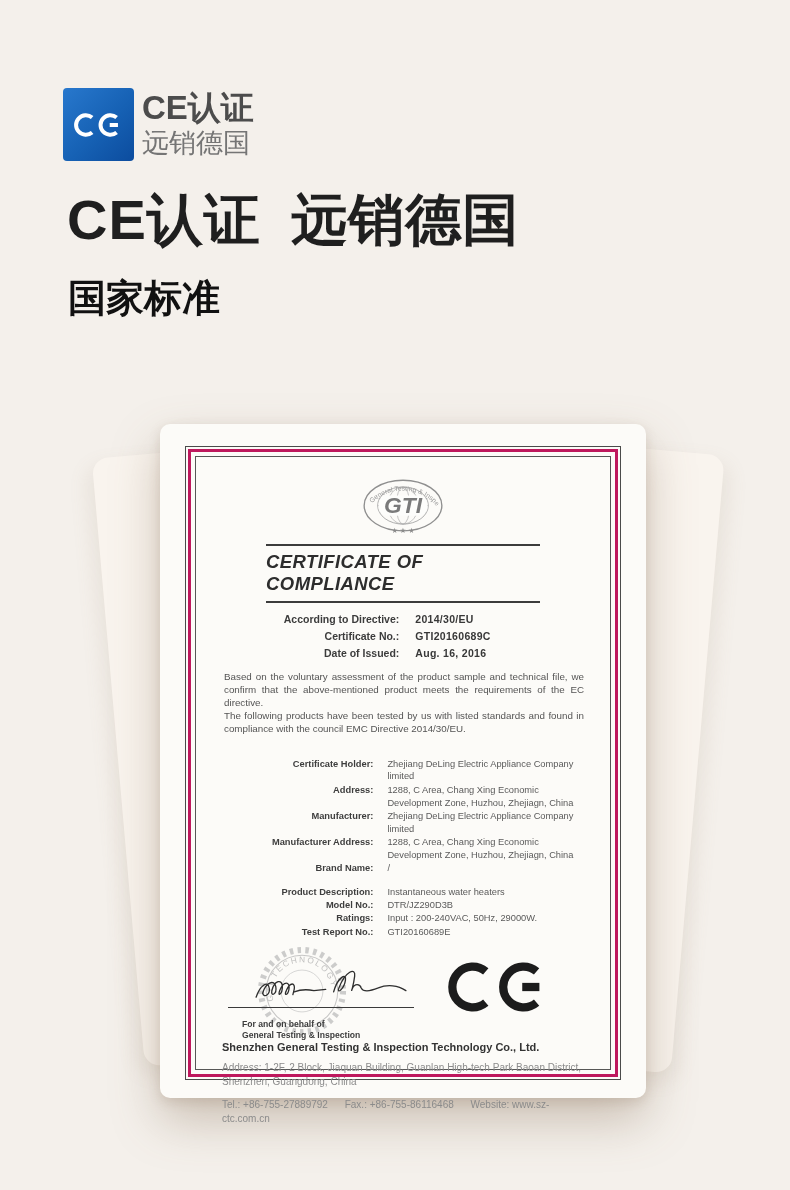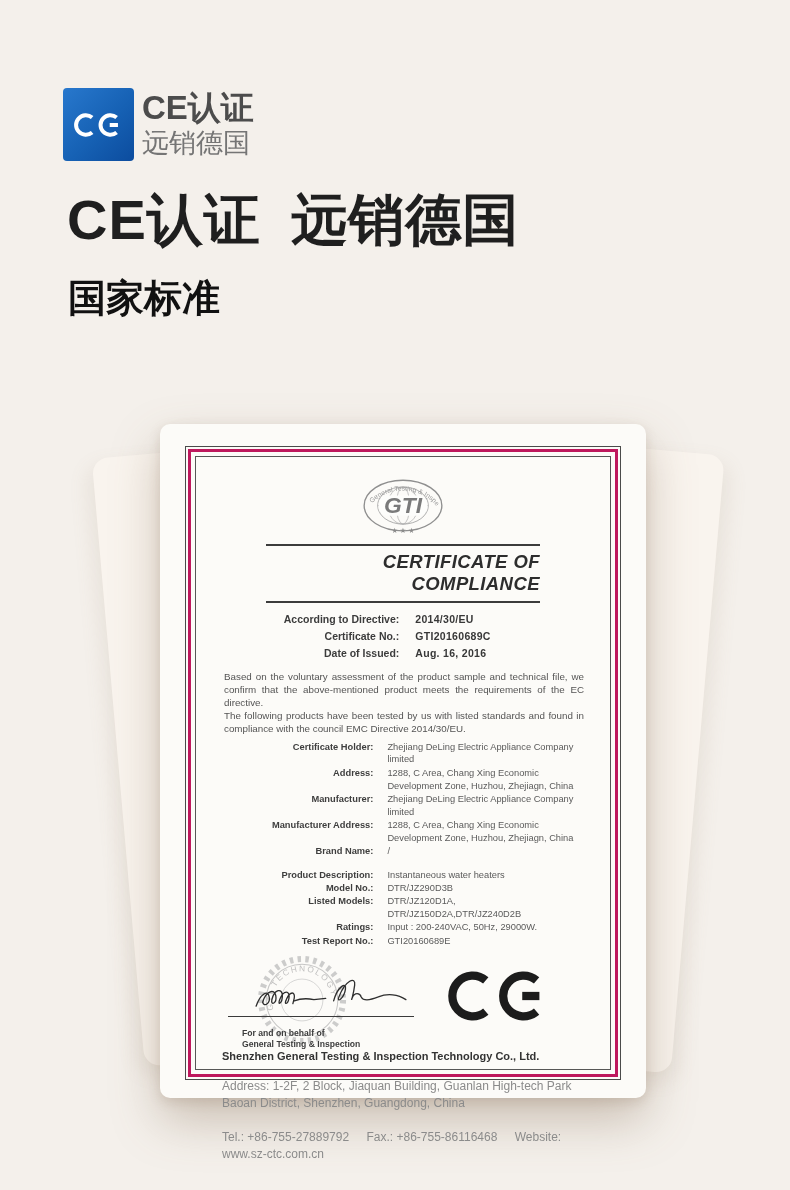--- a/index.html
+++ b/index.html
@@ -32,51 +32,51 @@
     border-radius:10px;box-shadow:0 22px 48px rgba(125,100,75,.35),0 4px 12px rgba(125,100,75,.18);}
   .frame1{position:absolute;left:25px;right:25px;top:22px;bottom:18px;border:1px solid #4a4a4a;}
   .frame2{position:absolute;inset:2px;border:3px solid #be185d;}
   .frame3{position:absolute;inset:4px;border:1px solid #565656;}
   .content{position:absolute;inset:0;padding:4px 22px 0 22px;display:flex;flex-direction:column;
     color:#4a4a4a;}
   
   .gti-wrap{display:flex;justify-content:center;margin-top:4px;}
   .gti-wrap svg{width:118px;height:76px;}
   
-  .cert-title{align-self:center;width:74%;text-align:right;border-top:2px solid #3c3c3c;
+  .cert-title{align-self:center;width:74%;text-align:left;border-top:2px solid #3c3c3c;
     border-bottom:2px solid #3c3c3c;padding:5px 0 6px 0;margin-top:3px;
     font-size:18.5px;font-weight:700;font-style:italic;letter-spacing:.4px;color:#2d2d2d;}
   
   .info-rows{margin-top:8px;}
   .info-row{display:flex;line-height:17px;}
   .info-row .lbl{width:49%;text-align:right;padding-right:16px;font-size:10.5px;font-weight:700;color:#3c3c3c;}
   .info-row .val{font-size:10.5px;font-weight:700;color:#383838;letter-spacing:.3px;}
   
   .paras{margin:9px 4px 0 6px;font-size:9.8px;line-height:1.32;color:#545454;text-align:justify;}
   
-  .rows{margin-top:5px;}
+  .rows{margin-top:22px;}
   .row{display:flex;line-height:12.8px;margin-bottom:.5px;}
   .row .lbl{width:42%;flex:none;text-align:right;padding-right:14px;font-size:9.3px;font-weight:700;color:#3e3e3e;}
   .row .val{flex:1;font-size:9.3px;color:#5a5a5a;padding-right:14px;}
   .row.gap-top{margin-top:11px;}
   .row.standards{margin-top:13px;}
   .std-lines div{line-height:13.4px;}
   
   .sign-row{display:flex;justify-content:space-between;margin-top:4px;height:96px;}
   .sign-block{position:relative;width:255px;height:96px;margin-left:8px;}
   .seal{position:absolute;left:28px;top:0px;width:96px;height:96px;opacity:.75;}
   .sig{position:absolute;left:0px;top:20px;width:210px;height:46px;}
   .sig-line{position:absolute;left:2px;top:64px;width:186px;border-bottom:1.4px solid #3a3a3a;}
   .sig-cap{position:absolute;left:16px;top:76px;font-size:8.6px;font-weight:700;color:#3c3c3c;line-height:1.3;}
   .ce-mark{margin:16px 34px 0 0;}
   .ce-mark svg{width:108px;height:56px;}
   
   .cert-footer{margin-top:2px;margin-left:4px;}
   .cf-company{font-size:11px;font-weight:700;color:#333;}
-  .cf-small{font-size:12px;color:#8b8b8b;line-height:1.45;margin-top:16px;}
+  .cf-small{font-size:10px;color:#8b8b8b;line-height:1.45;margin-top:8px;}
   .cf-contacts span{margin-right:14px;}
 </style>
 </head>
 <body>
 
 <div>
 
   <header class="brand">
     <div class="ce-badge">
       <svg viewBox="0 0 170 80">
@@ -169,24 +169,20 @@
           <span class="lbl">Brand Name:</span>
           <span class="val">/</span>
         </div>
         <div class="row gap-top">
           <span class="lbl">Product Description:</span>
           <span class="val">Instantaneous water heaters</span>
         </div>
         <div class="row">
           <span class="lbl">Model No.:</span>
           <span class="val">DTR/JZ290D3B</span>
-        </div>
-        <div class="row">
-          <span class="lbl">Listed  Models:</span>
-          <span class="val">DTR/JZ120D1A, DTR/JZ150D2A,DTR/JZ240D2B</span>
         </div>
         <div class="row">
           <span class="lbl">Ratings:</span>
           <span class="val">Input : 200-240VAC, 50Hz, 29000W.</span>
         </div>
 
         <div class="row">
           <span class="lbl">Test Report No.:</span>
           <span class="val">GTI20160689E</span>
         </div>

